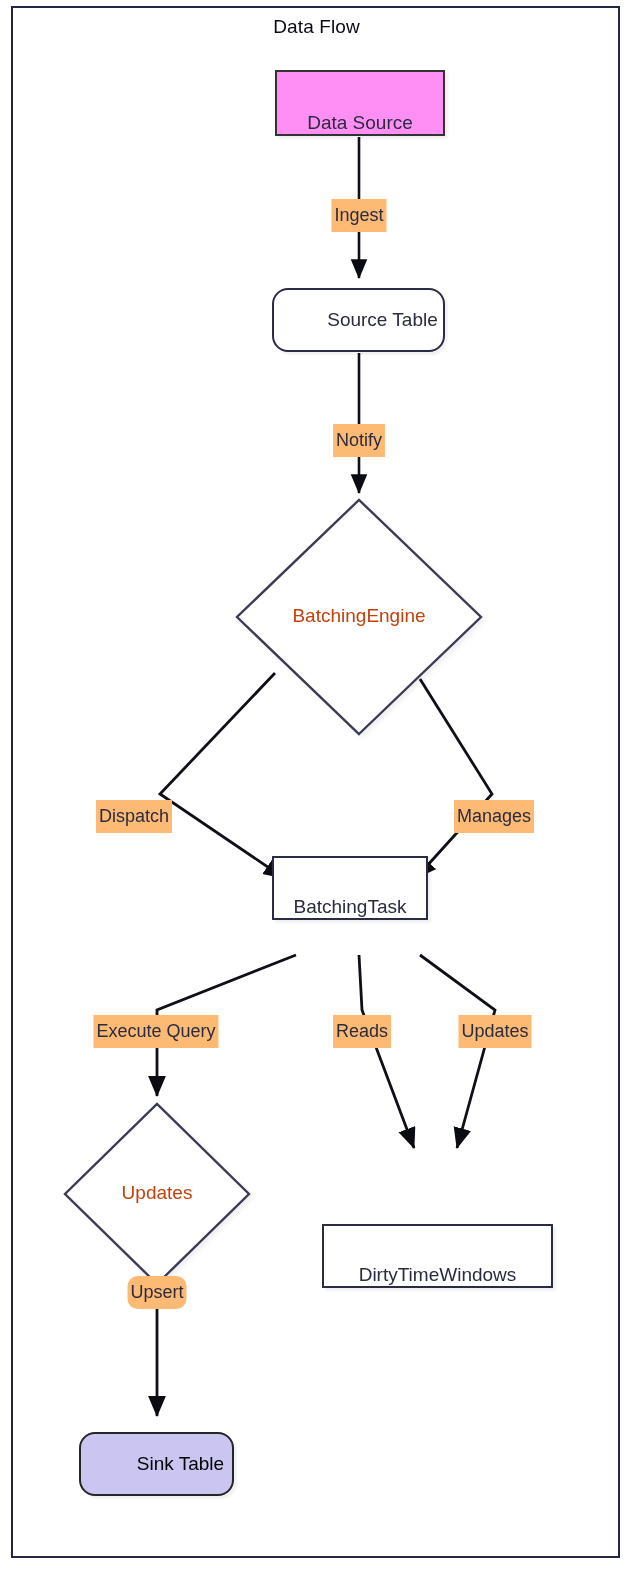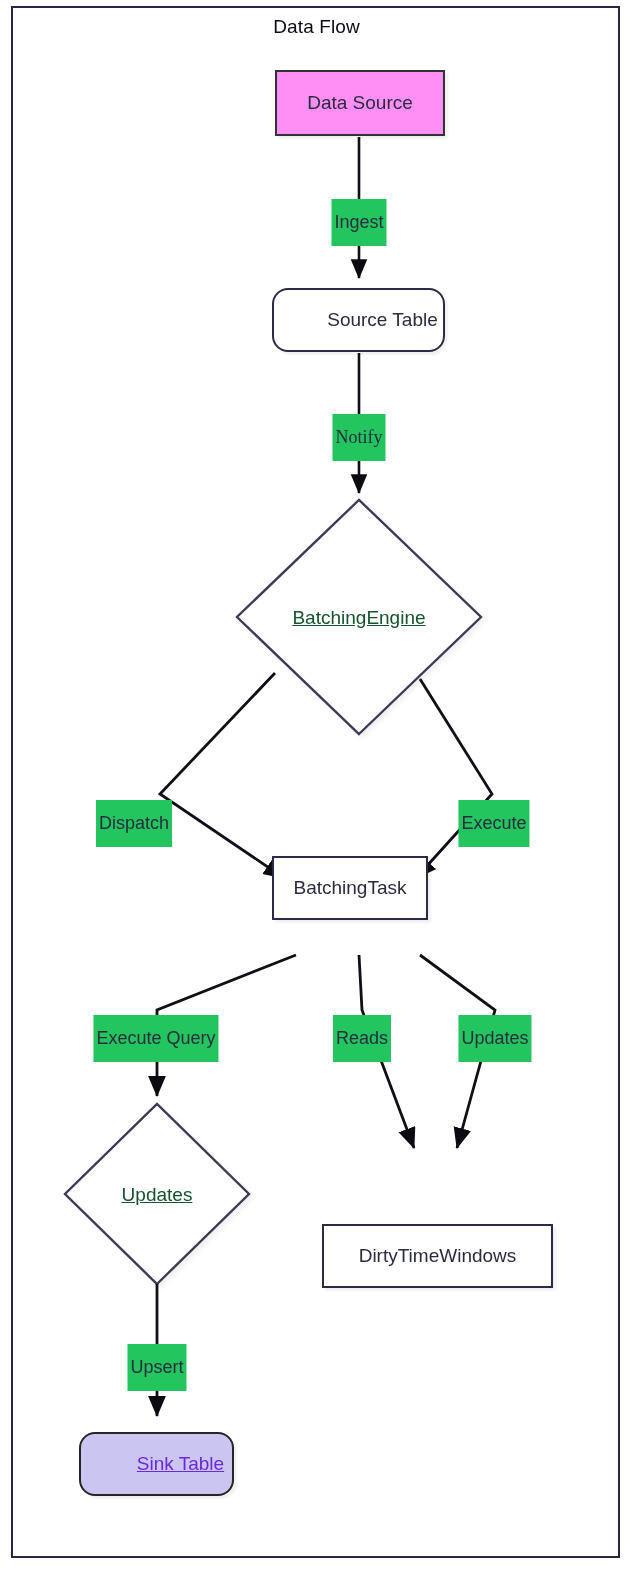--- a/index.html
+++ b/index.html
@@ -53,51 +53,49 @@
     display: flex;
     align-items: center;
     justify-content: center;
     font-size: 19px;
     color: #2b2b40;
     text-align: center;
     background: #ffffff;
     border: 2.4px solid #2b2b45;
     box-shadow: 3px 3px 2px rgba(0,0,0,0.055);
   }
-  .node.rect { border-radius: 0; }
+  .node.rect { border-radius: 0; align-items: flex-end; }
   .node.rounded { border-radius: 16px; padding-left: 48px; }
   .node.source-fill {
     background: #ff8ff5;
     border-color: #333333;
     color: #2b2b40;
   }
   .node.sink-fill {
     background: #cbc5f2;
     border-color: #252525;
-    color: #6d28d9;
-    text-decoration: underline;
+    color: #000000;
   }
   .diamond-label {
     position: absolute;
     display: flex;
-    align-items: flex-end;
+    align-items: flex-start;
     justify-content: center;
     font-size: 19px;
-    color: #14532d;
+    color: #c2410c;
     pointer-events: none;
     white-space: nowrap;
-    text-decoration: underline;
   }
   .edge-label {
     position: absolute;
-    background: #22c55e;
+    background: #fdba74;
     color: #2b2b40;
     font-size: 18px;
     line-height: 23px;
-    padding: 12px 3px;
+    padding: 5px 3px;
     white-space: nowrap;
     transform: translateX(-50%);
     text-align: center;
   }
 </style>
 </head>
 <body>
 
 <div id="diagram-root">
 
@@ -164,41 +162,41 @@
   </div>
 
   <div class="node rounded sink-fill" style="left:79px; top:1432px; width:155px; height:64px;">
     <span>Sink Table</span>
   </div>
 
   <div class="edge-label" style="left:359px; top:199px;">
     <span>Ingest</span>
   </div>
 
-  <div class="edge-label" style="left:359px; top:414px;font-family:Liberation Serif, serif;">
+  <div class="edge-label" style="left:359px; top:424px;">
     <span>Notify</span>
   </div>
 
   <div class="edge-label" style="left:134px; top:800px;">
     <span>Dispatch</span>
   </div>
 
   <div class="edge-label" style="left:494px; top:800px;">
-    <span>Execute</span>
+    <span>Manages</span>
   </div>
 
   <div class="edge-label" style="left:156px; top:1015px;">
     <span>Execute Query</span>
   </div>
 
   <div class="edge-label" style="left:362px; top:1015px;">
     <span>Reads</span>
   </div>
 
   <div class="edge-label" style="left:495px; top:1015px;">
     <span>Updates</span>
   </div>
 
-  <div class="edge-label" style="left:157px; top:1344px;">
+  <div class="edge-label" style="left:157px; top:1276px;border-radius:10px;">
     <span>Upsert</span>
   </div>
 
 </div>
 
 </body></html>

